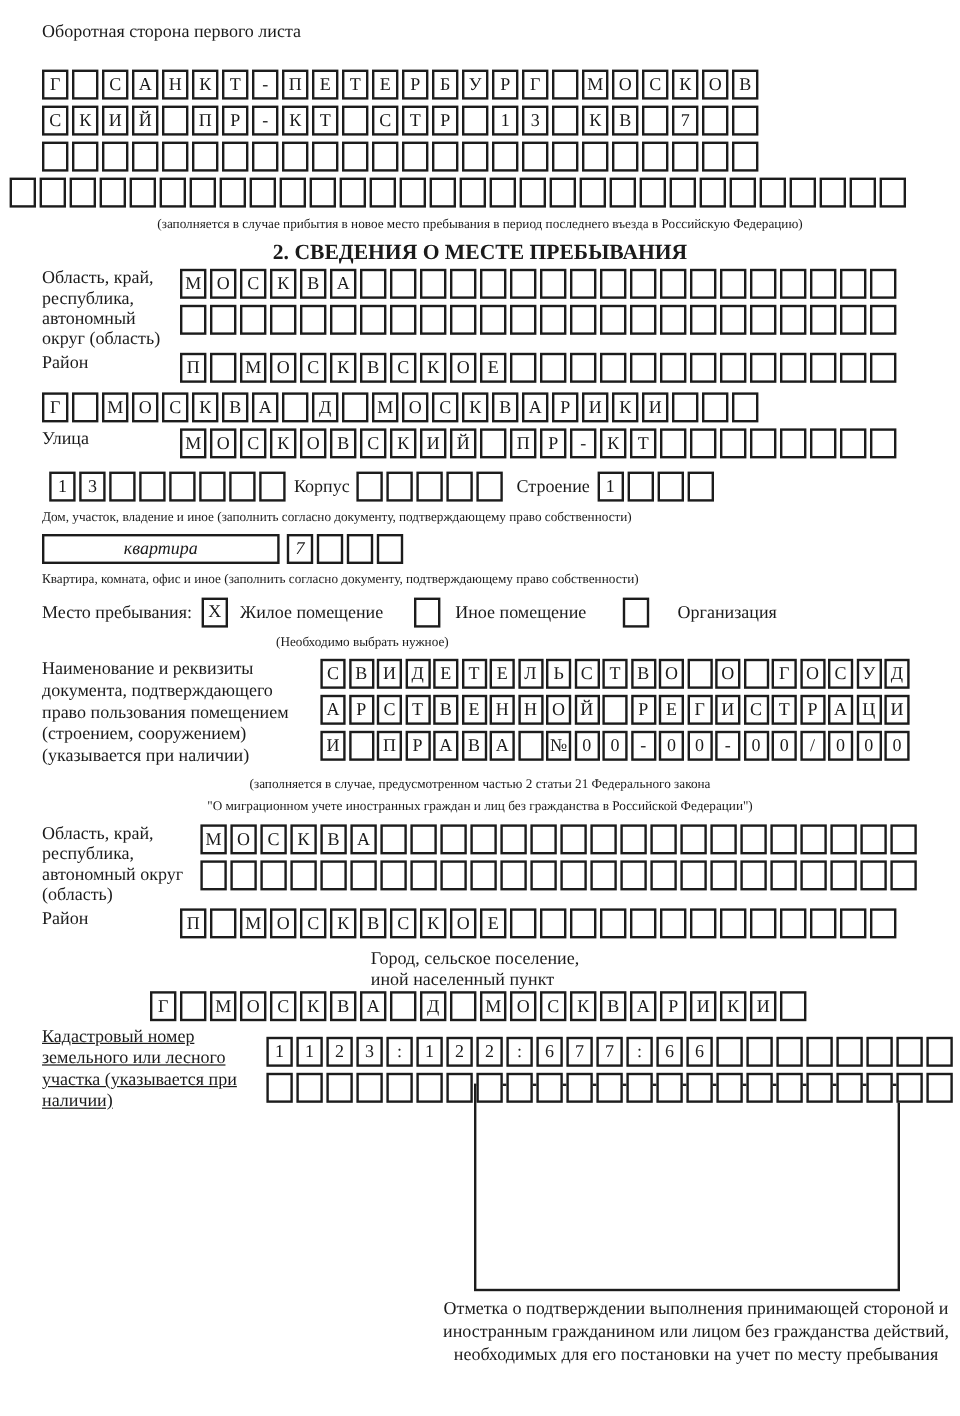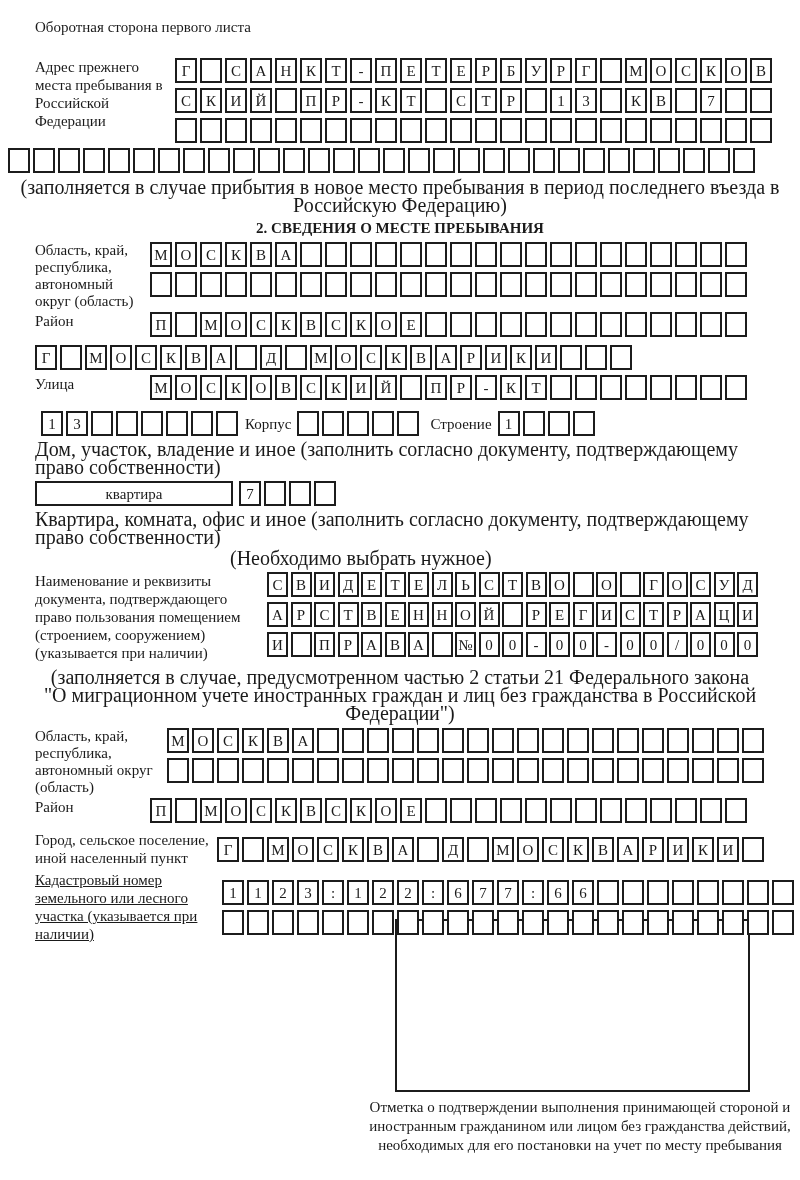--- a/index.html
+++ b/index.html
@@ -19,40 +19,39 @@
   }
   .cells-narrow .cell{width:17px;margin-right:2.5px;}
   .field-box{
     box-sizing:content-box;border:2px solid #1c1c1c;height:21px;line-height:22px;
     text-align:center;font-size:15px;flex:0 0 auto;background:#fff;
   }
   .checkbox{
     box-sizing:content-box;width:18px;height:21px;border:2px solid #1c1c1c;
     text-align:center;font-size:15px;line-height:21px;flex:0 0 auto;background:#fff;
   }
-  .note{font-size:20px;line-height:18px;}
+  .note{font-size:11px;line-height:18px;}
   .note-center{text-align:center;margin-left:-27px;width:784px;}
   .h-center{
     text-align:center;margin-left:-27px;width:784px;font-weight:bold;
-    font-size:15px;line-height:18px;font-family:Liberation Serif, serif;
+    font-size:18px;line-height:18px;font-family:Liberation Serif, serif;
   }
   .label-col{flex:0 0 auto;}
   .rows-col{flex:0 0 auto;}
   .stamp-box{box-sizing:content-box;border:2px solid #1c1c1c;width:351px;height:169px;margin-left:360px;background:#fff;}
   .stamp-note{width:470px;margin-left:310px;text-align:center;font-size:15px;line-height:19px;}
 </style>
 </head>
 <body>
 
 <div class="page">
 
   <div class="corner-note">Оборотная сторона первого листа</div>
 
   <div class="flexrow" style="margin-top:22px;">
-    <div class="label-col lbl" style="width:140px;">Адрес прежнего места пребывания в Российской Федерации</div>
     <div class="rows-col">
       <div class="cells">
           <span class="cell">Г</span>
           <span class="cell"></span>
           <span class="cell">С</span>
           <span class="cell">А</span>
           <span class="cell">Н</span>
           <span class="cell">К</span>
           <span class="cell">Т</span>
           <span class="cell">-</span>
@@ -332,31 +331,40 @@
     <div class="lbl" style="margin:0 6px 0 8px;">Строение</div>
     <div class="cells" style="margin:0;">
         <span class="cell">1</span>
         <span class="cell"></span>
         <span class="cell"></span>
         <span class="cell"></span>
       </div>
   </div>
   <div class="note" style="margin-top:4px;">Дом, участок, владение и иное (заполнить согласно документу, подтверждающему право собственности)</div>
 
-  <div class="flexrow vcenter" style="margin-top:5px;">
+  <div class="flexrow vcenter" style="margin-top:5px;font-style:italic;">
     <div class="field-box" style="width:194px;">квартира</div>
     <div class="cells" style="margin:0 0 0 6px;">
         <span class="cell">7</span>
         <span class="cell"></span>
         <span class="cell"></span>
         <span class="cell"></span>
       </div>
   </div>
   <div class="note" style="margin-top:4px;">Квартира, комната, офис и иное (заполнить согласно документу, подтверждающему право собственности)</div>
 
+  <div class="flexrow vcenter" style="margin-top:6px;">
+    <div class="lbl">Место пребывания:</div>
+    <div class="checkbox" style="margin-left:8px;">X</div>
+    <div class="lbl" style="margin-left:10px;">Жилое помещение</div>
+    <div class="checkbox" style="margin-left:26px;"></div>
+    <div class="lbl" style="margin-left:12px;">Иное помещение</div>
+    <div class="checkbox" style="margin-left:30px;"></div>
+    <div class="lbl" style="margin-left:24px;">Организация</div>
+  </div>
   <div class="note" style="margin-left:195px;margin-top:3px;">(Необходимо выбрать нужное)</div>
 
   <div class="flexrow" style="margin-top:5px;">
     <div class="label-col lbl" style="width:232px;">Наименование и реквизиты документа, подтверждающего право пользования помещением (строением, сооружением) (указывается при наличии)</div>
     <div class="rows-col cells-narrow">
       <div class="cells">
           <span class="cell">С</span>
           <span class="cell">В</span>
           <span class="cell">И</span>
           <span class="cell">Д</span>
@@ -511,21 +519,21 @@
         <span class="cell"></span>
         <span class="cell"></span>
         <span class="cell"></span>
         <span class="cell"></span>
         <span class="cell"></span>
         <span class="cell"></span>
         <span class="cell"></span>
       </div>
   </div>
 
-  <div class="flexrow vcenter" style="margin-top:3px;">
+  <div class="flexrow vcenter" style="margin-top:3px;flex-direction:column;">
     <div class="label-col lbl" style="width:182px;">Город, сельское поселение, иной населенный пункт</div>
     <div class="cells" style="margin-bottom:0;">
         <span class="cell">Г</span>
         <span class="cell"></span>
         <span class="cell">М</span>
         <span class="cell">О</span>
         <span class="cell">С</span>
         <span class="cell">К</span>
         <span class="cell">В</span>
         <span class="cell">А</span>

